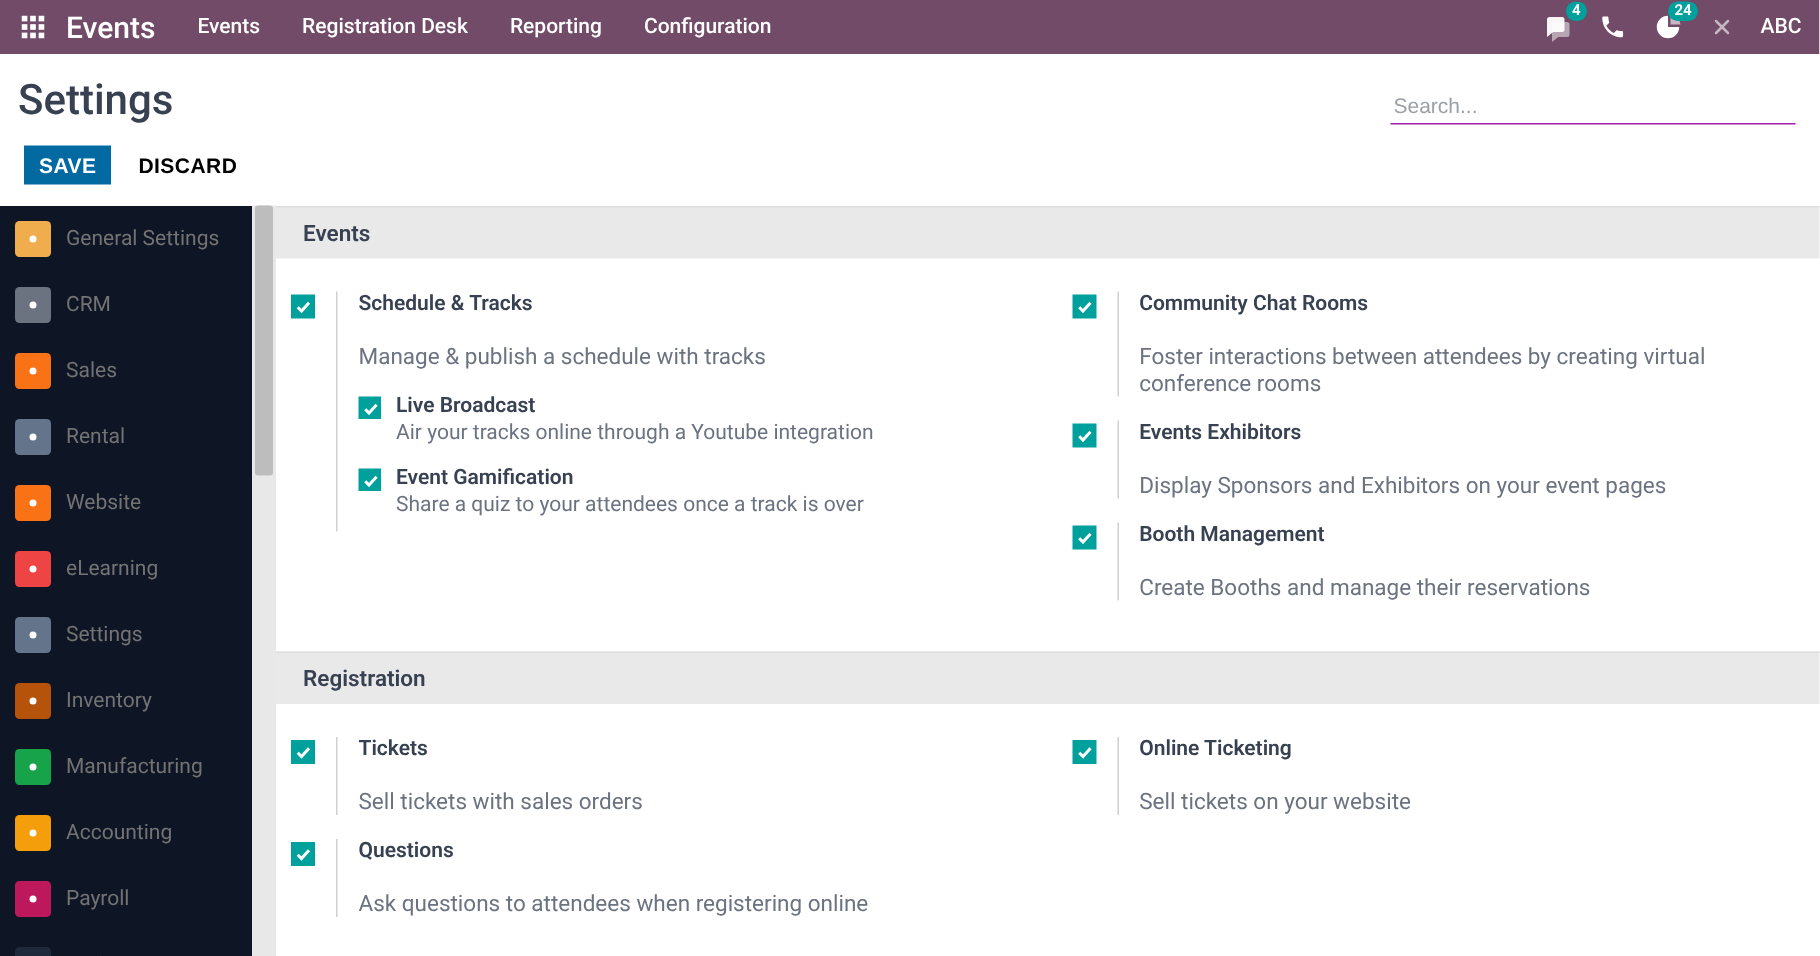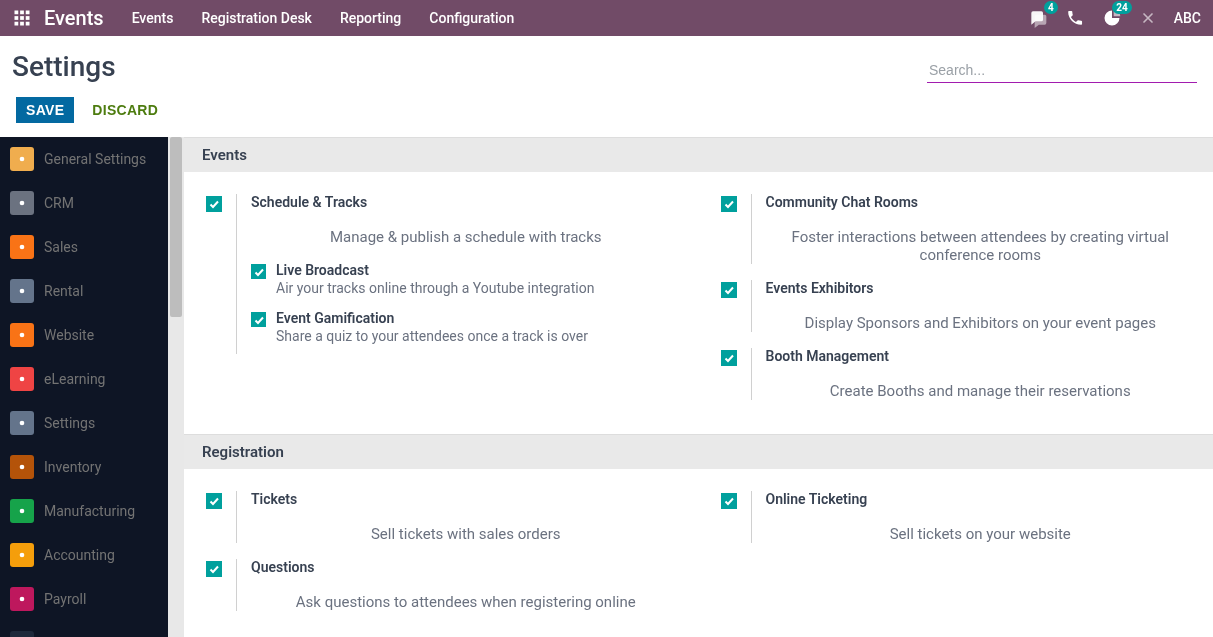--- a/index.html
+++ b/index.html
@@ -26,35 +26,35 @@
   .subheader {
     display:flex; align-items:flex-end; justify-content:space-between;
     padding: 14px 16px 0 12px;
   }
   .subheader h1 { font-size: 28px; font-weight:500; color:#374151;}
   .subheader .search { border:none; border-bottom:1px solid #a21caf; width:270px; padding:4px 2px; font-size:14px; outline:none;}
   .subheader .search::placeholder{ color:#9aa0a6;}
   
   .actions { padding: 14px 0 14px 16px; display:flex; align-items:center; gap:18px;}
   .btn-save { background:#0369a1; color:#fff; border:none; padding:5px 10px; font-weight:bold; font-size:14px; cursor:pointer; letter-spacing:.3px;}
-  .btn-discard { color:#4d7c0f; background:none; border:none; font-weight:bold; font-size:14px; cursor:pointer; letter-spacing:.3px;text-align:center;}
+  .btn-discard { color:#000000; background:none; border:none; font-weight:bold; font-size:14px; cursor:pointer; letter-spacing:.3px;text-align:center;}
   
   .body-wrap { display:flex; height: calc(637px - 36px - 52px - 46px); position:relative;}
   
   .sidebar { width:168px; background:#0e1525; color:#737373; overflow-y:auto; flex-shrink:0;}
   .sidebar-item { display:flex; align-items:center; gap:10px; padding:10px 10px; cursor:pointer;}
   .sidebar-item .sicon { width:24px; height:24px; border-radius:3px; display:flex; align-items:center; justify-content:center; flex-shrink:0; font-size:13px; color:#fff;}
   .sidebar-item span.label { font-size:14px;}
   
   .track { width:16px; background:#e8e8e8; position:relative; flex-shrink:0;}
   .thumb { position:absolute; top:0; left:2px; width:12px; height:180px; background:#bdbdbd; border-radius:2px;}
   
   .content { flex:1; overflow-y:auto; background:#fff;}
   .section-header { background:#e9e9e9; padding:8px 18px; font-weight:600; color:#374151; font-size:15px; border-top:1px solid #ddd;}
-  .section-body { padding:18px 18px 22px 22px; display:flex; gap:40px;text-align:center;}
+  .section-body { padding:18px 18px 22px 10px; display:flex; gap:40px;}
   .col { flex:1; min-width:0;}
   
   .setting { display:flex; gap:12px; padding:4px 0 12px 0; position:relative;}
   .setting .cb { width:16px; height:16px; background:#00A09D; flex-shrink:0; display:flex; align-items:center; justify-content:center; margin-top:2px; cursor:pointer;}
   .setting .cb svg { width:12px; height:12px; }
   .setting .divider { width:1px; background:#d0d0d0; align-self:stretch; margin:0 2px;}
   .setting .txt { flex:1;}
   .setting .title { font-weight:600; color:#374151; font-size:14px; display:flex; align-items:center; gap:6px;}
   .setting .desc { color:#6b7280; font-size:15px; margin-top:18px;}
   

